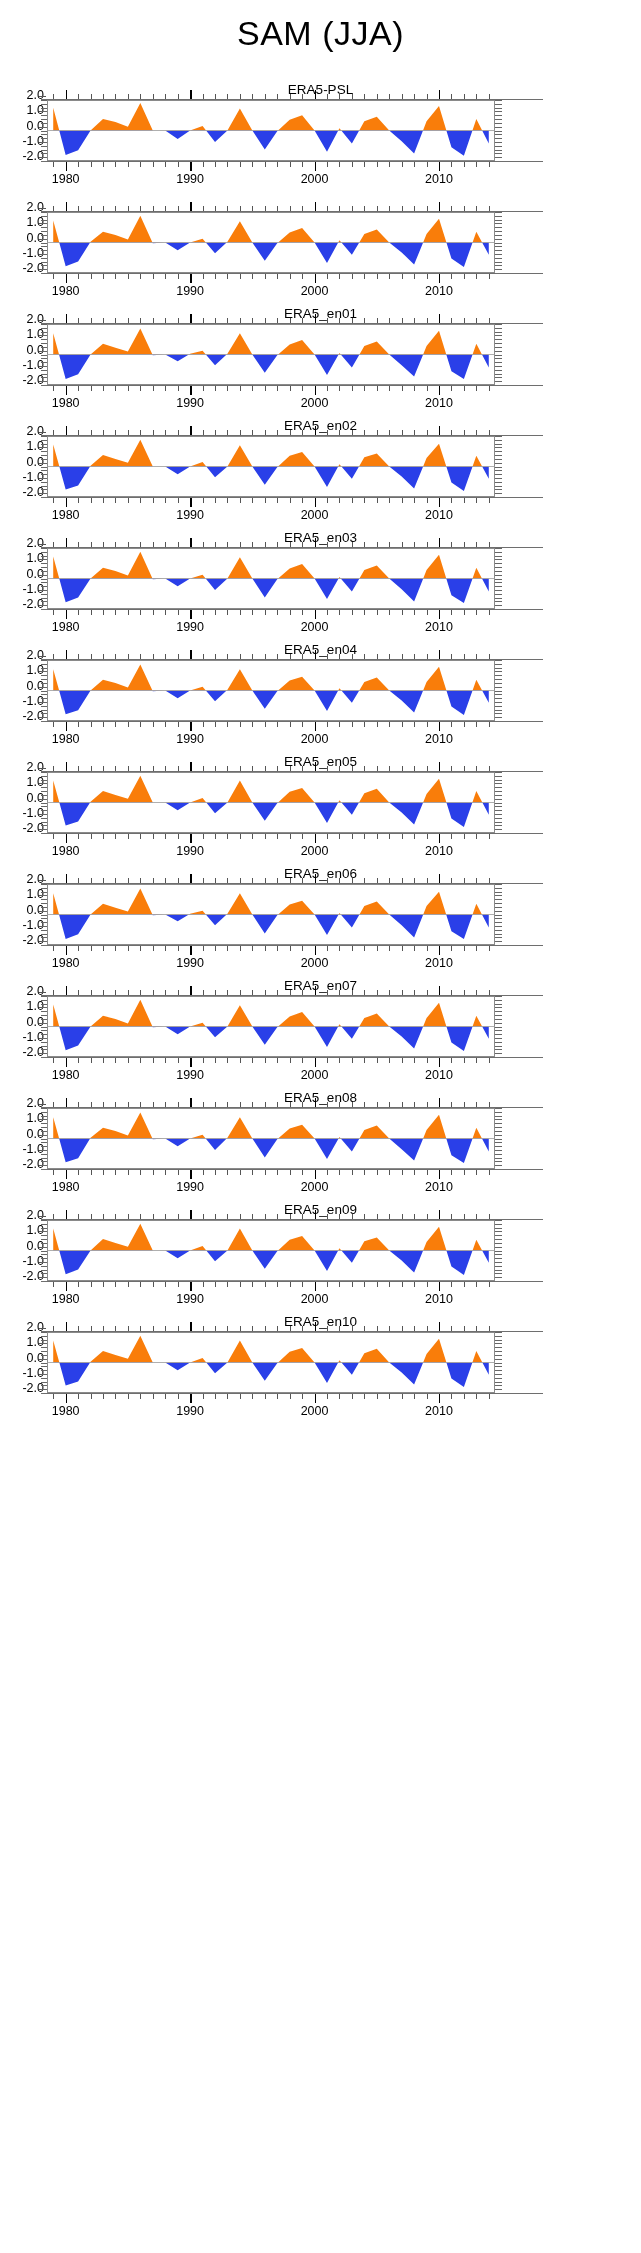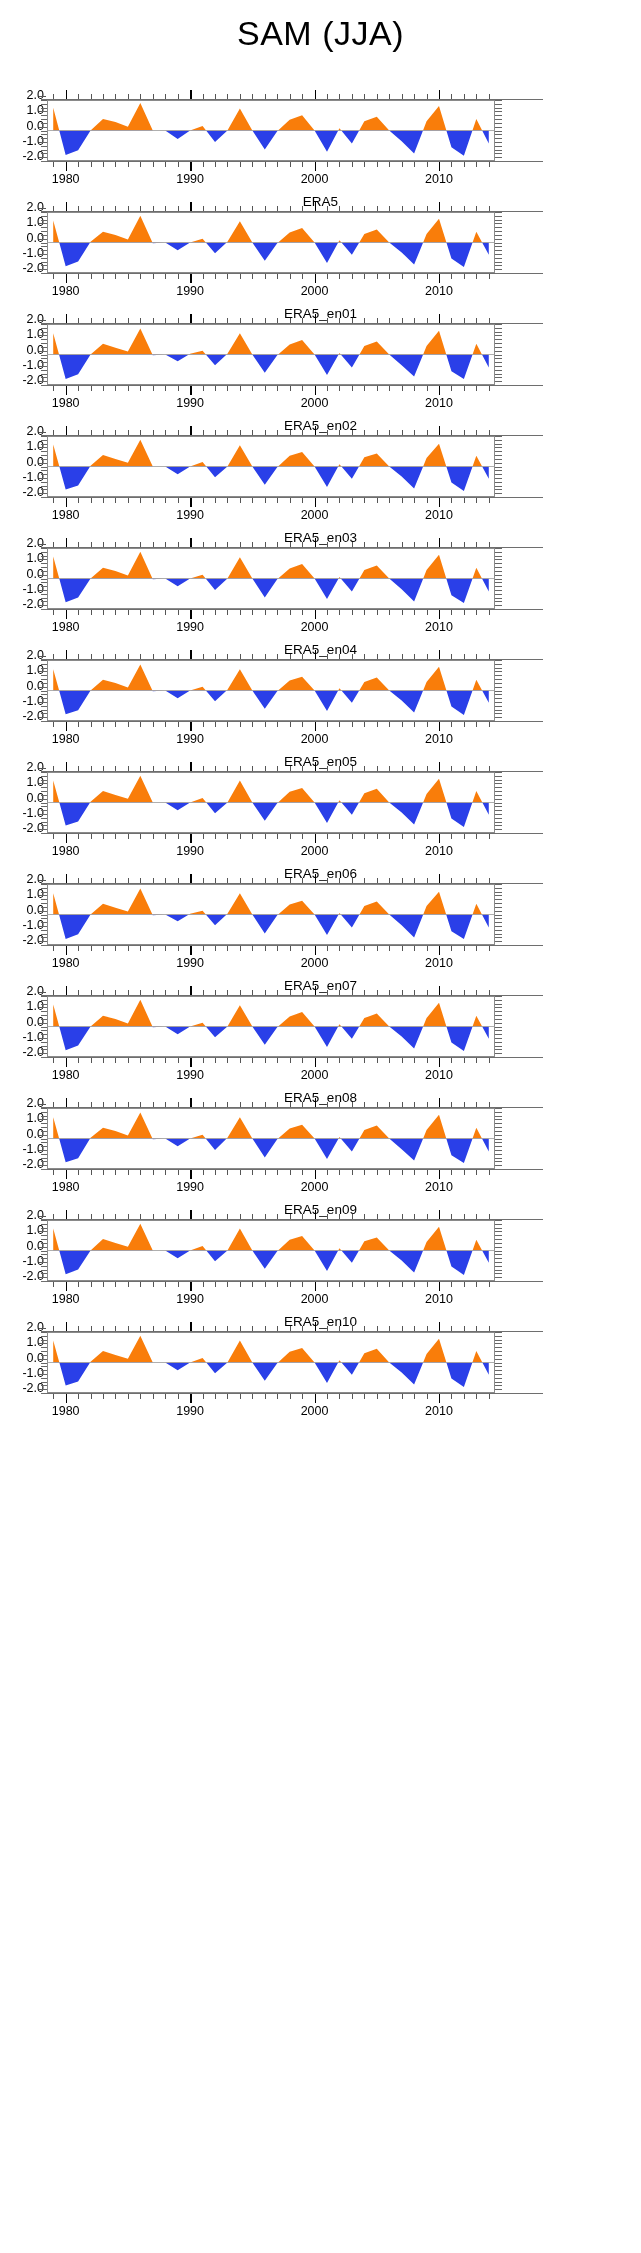--- a/index.html
+++ b/index.html
@@ -44,20 +44,21 @@
   .xlab{position:absolute;transform:translateX(-50%);font-size:12.5px;color:#000;
         font-family:"Liberation Sans",sans-serif;white-space:nowrap;}
 </style>
 </head>
 <body>
 
 <div id="figure">
   <div id="fig-title">SAM (JJA)</div>
   <div id="panels">
       <div class="panel" style="top: 82px;">
+        <div class="panel-title">ERA5-PSL</div>
         <div class="ylabels">
           <div class="ylab" style="top: -6px;">2.0</div>
           <div class="ytickouter" style="top: 0px;"></div>
           <div class="ylab" style="top: 9.25px;">1.0</div>
           <div class="ytickouter" style="top: 15.25px;"></div>
           <div class="ylab" style="top: 24.5px;">0.0</div>
           <div class="ytickouter" style="top: 30.5px;"></div>
           <div class="ylab" style="top: 39.75px;">-1.0</div>
           <div class="ytickouter" style="top: 45.75px;"></div>
           <div class="ylab" style="top: 55px;">-2.0</div>
@@ -196,21 +197,20 @@
                 <rect x="0" y="30.5" width="448" height="30.5"></rect>
               </clipPath>
             </defs>
             <path d="M 6.22 30.50 L 6.22 7.63 L 18.67 54.90 L 31.11 50.33 L 43.56 30.50 L 56.00 19.06 L 68.44 22.11 L 80.89 26.69 L 93.33 3.05 L 105.78 30.50 L 118.22 30.50 L 130.67 38.89 L 143.11 30.50 L 155.56 25.93 L 168.00 41.94 L 180.44 30.50 L 192.89 8.39 L 205.33 30.50 L 217.78 49.56 L 230.22 31.26 L 242.67 19.82 L 255.11 15.25 L 267.56 30.50 L 280.00 51.85 L 292.44 28.21 L 304.89 43.46 L 317.33 21.35 L 329.78 16.77 L 342.22 30.50 L 354.67 41.17 L 367.11 53.38 L 379.56 21.35 L 392.00 6.10 L 404.44 47.28 L 416.89 55.66 L 429.33 19.06 L 441.78 43.46 L 441.78 30.50 Z" fill="#F97D0A" clip-path="url(#cp-pos-0)"></path>
             <path d="M 6.22 30.50 L 6.22 7.63 L 18.67 54.90 L 31.11 50.33 L 43.56 30.50 L 56.00 19.06 L 68.44 22.11 L 80.89 26.69 L 93.33 3.05 L 105.78 30.50 L 118.22 30.50 L 130.67 38.89 L 143.11 30.50 L 155.56 25.93 L 168.00 41.94 L 180.44 30.50 L 192.89 8.39 L 205.33 30.50 L 217.78 49.56 L 230.22 31.26 L 242.67 19.82 L 255.11 15.25 L 267.56 30.50 L 280.00 51.85 L 292.44 28.21 L 304.89 43.46 L 317.33 21.35 L 329.78 16.77 L 342.22 30.50 L 354.67 41.17 L 367.11 53.38 L 379.56 21.35 L 392.00 6.10 L 404.44 47.28 L 416.89 55.66 L 429.33 19.06 L 441.78 43.46 L 441.78 30.50 Z" fill="#2A3FE8" clip-path="url(#cp-neg-0)"></path>
             <line x1="0" x2="448" y1="30.5" y2="30.5" stroke="#9a9a9a" stroke-width="0.8"></line>
           </svg>
         </div>
       </div>
       <div class="panel" style="top: 194px;">
-        <div class="panel-title">ERA5</div>
         <div class="ylabels">
           <div class="ylab" style="top: -6px;">2.0</div>
           <div class="ytickouter" style="top: 0px;"></div>
           <div class="ylab" style="top: 9.25px;">1.0</div>
           <div class="ytickouter" style="top: 15.25px;"></div>
           <div class="ylab" style="top: 24.5px;">0.0</div>
           <div class="ytickouter" style="top: 30.5px;"></div>
           <div class="ylab" style="top: 39.75px;">-1.0</div>
           <div class="ytickouter" style="top: 45.75px;"></div>
           <div class="ylab" style="top: 55px;">-2.0</div>

